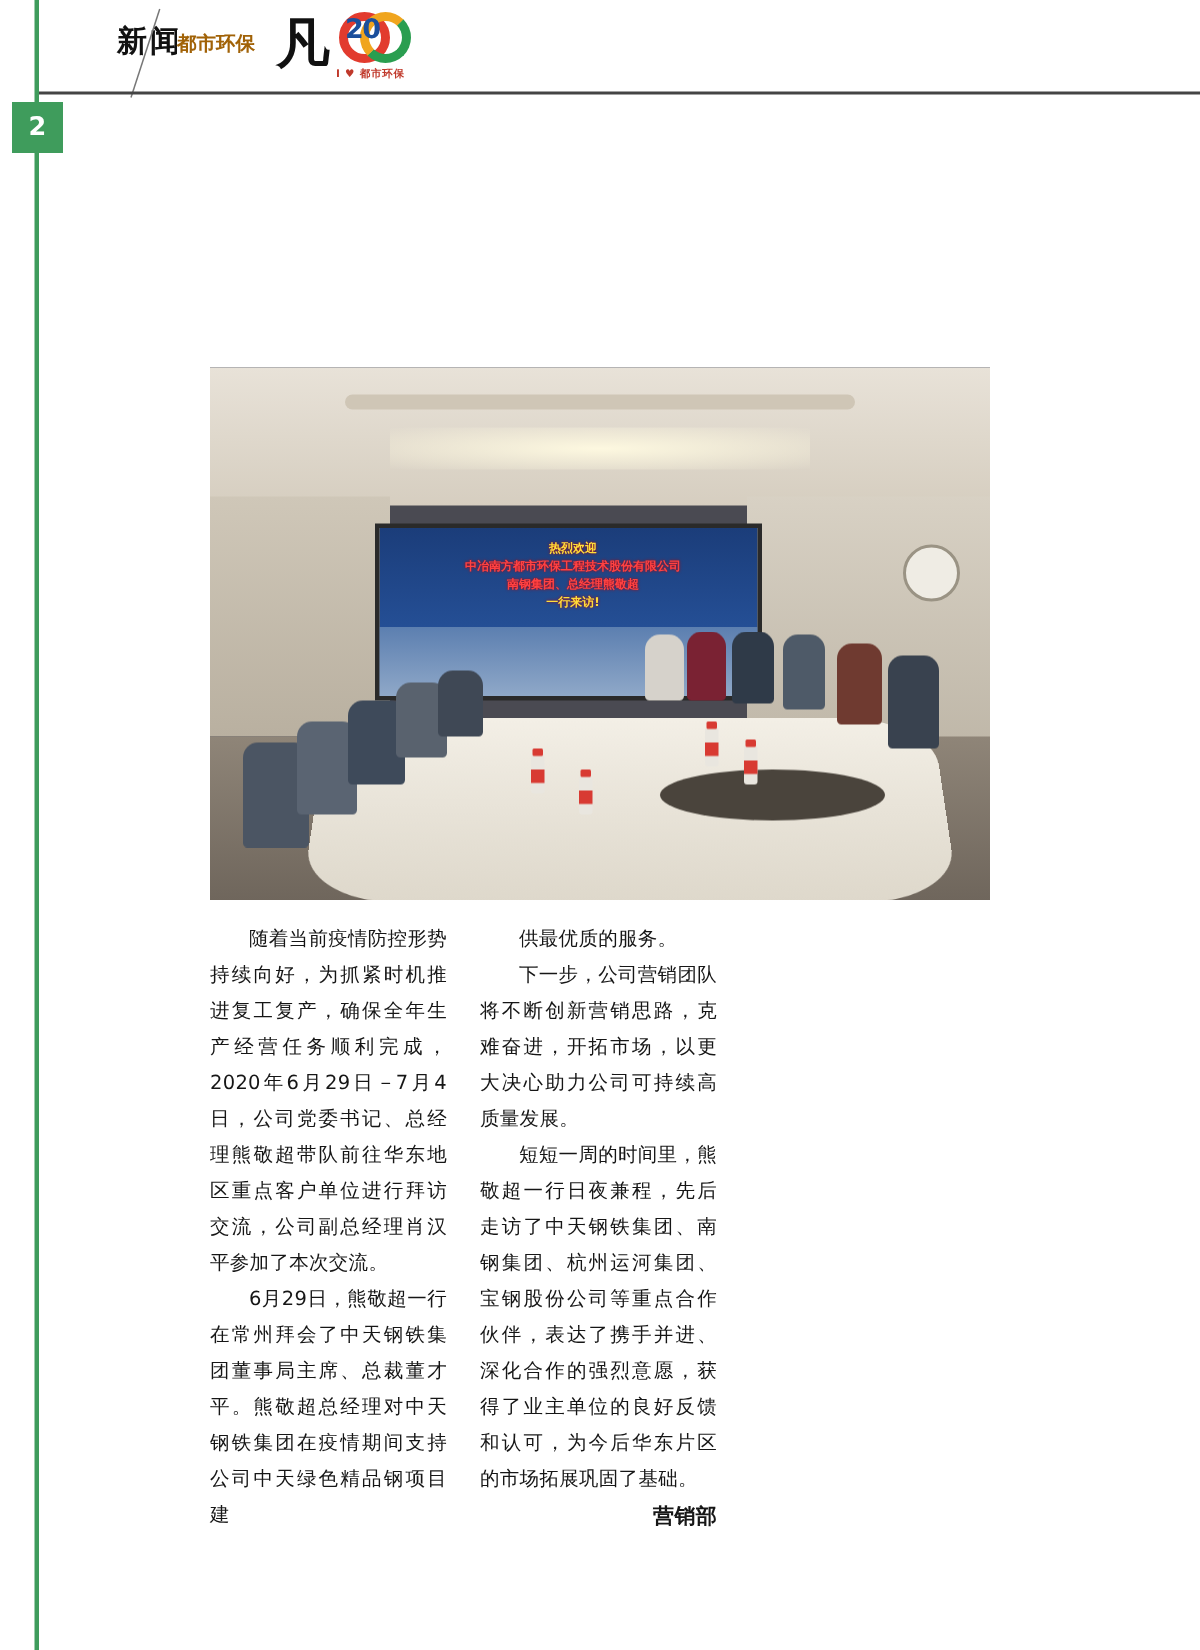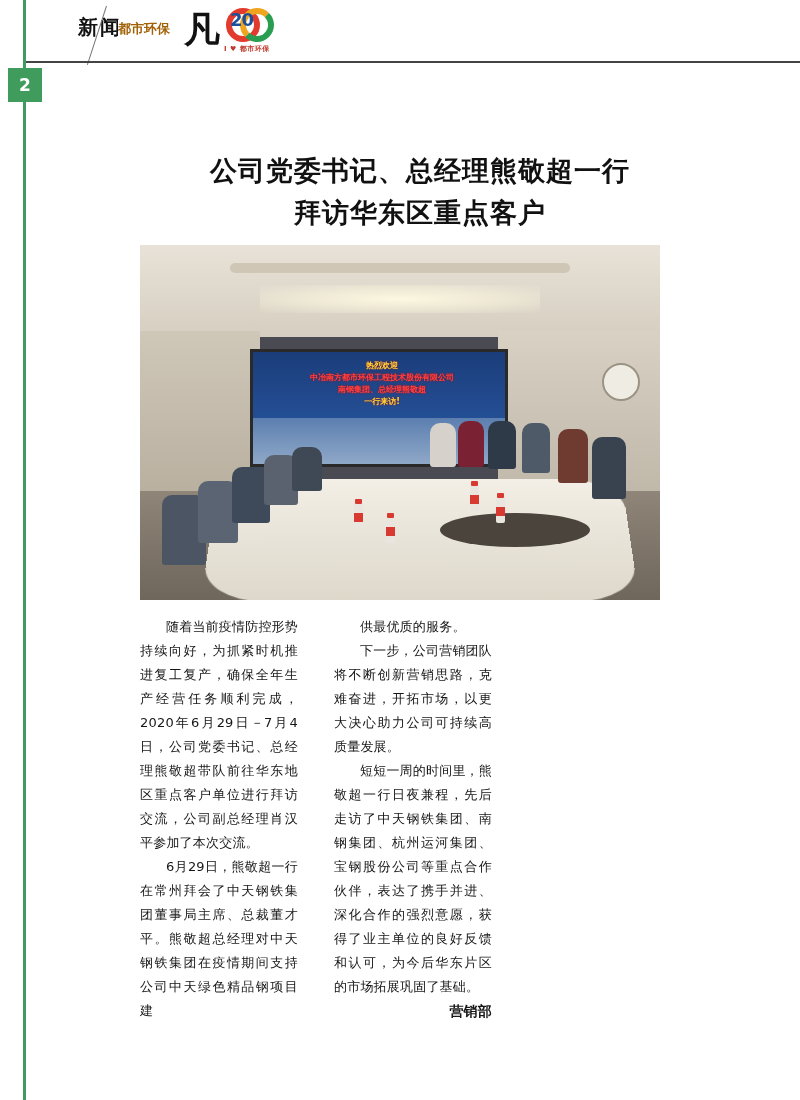--- a/index.html
+++ b/index.html
@@ -265,21 +265,21 @@
   .photo .bottle .lbl { position:absolute; left:0; top:10px; width:9px; height:9px; background:#d83a32;}
 
   
   .columns {
     position: absolute;
     left: 140px;
     top: 615px;
     width: 520px;
     height: 410px;
     display: flex;
-    gap: 36px;
+    gap: 22px;
   }
   .col {
     width: 158px;
     font-family: "DejaVu Sans", sans-serif;
     font-size: 13px;
     line-height: 24px;
     color: #161616;
     text-align: justify;
     letter-spacing: 0.2px;
   }
@@ -316,24 +316,20 @@
       <div class="ring2"></div>
       <div class="num">20</div>
       <div class="sub">I ♥ 都市环保</div>
     </div>
 
     <div class="masthead-rule"></div>
   </div>
 
   <div class="pagenum">2</div>
 
-  <div class="headline">
-    <span>公司党委书记、总经理熊敬超一行</span>
-    <span class="l2">拜访华东区重点客户</span>
-  </div>
 
   <div class="photo">
     <div class="ceiling"></div>
     <div class="ceil-slot"></div>
     <div class="ceil-glow"></div>
     <div class="wallL"></div>
     <div class="wallR"></div>
 
     <div class="screen">
       <div class="city"></div>

